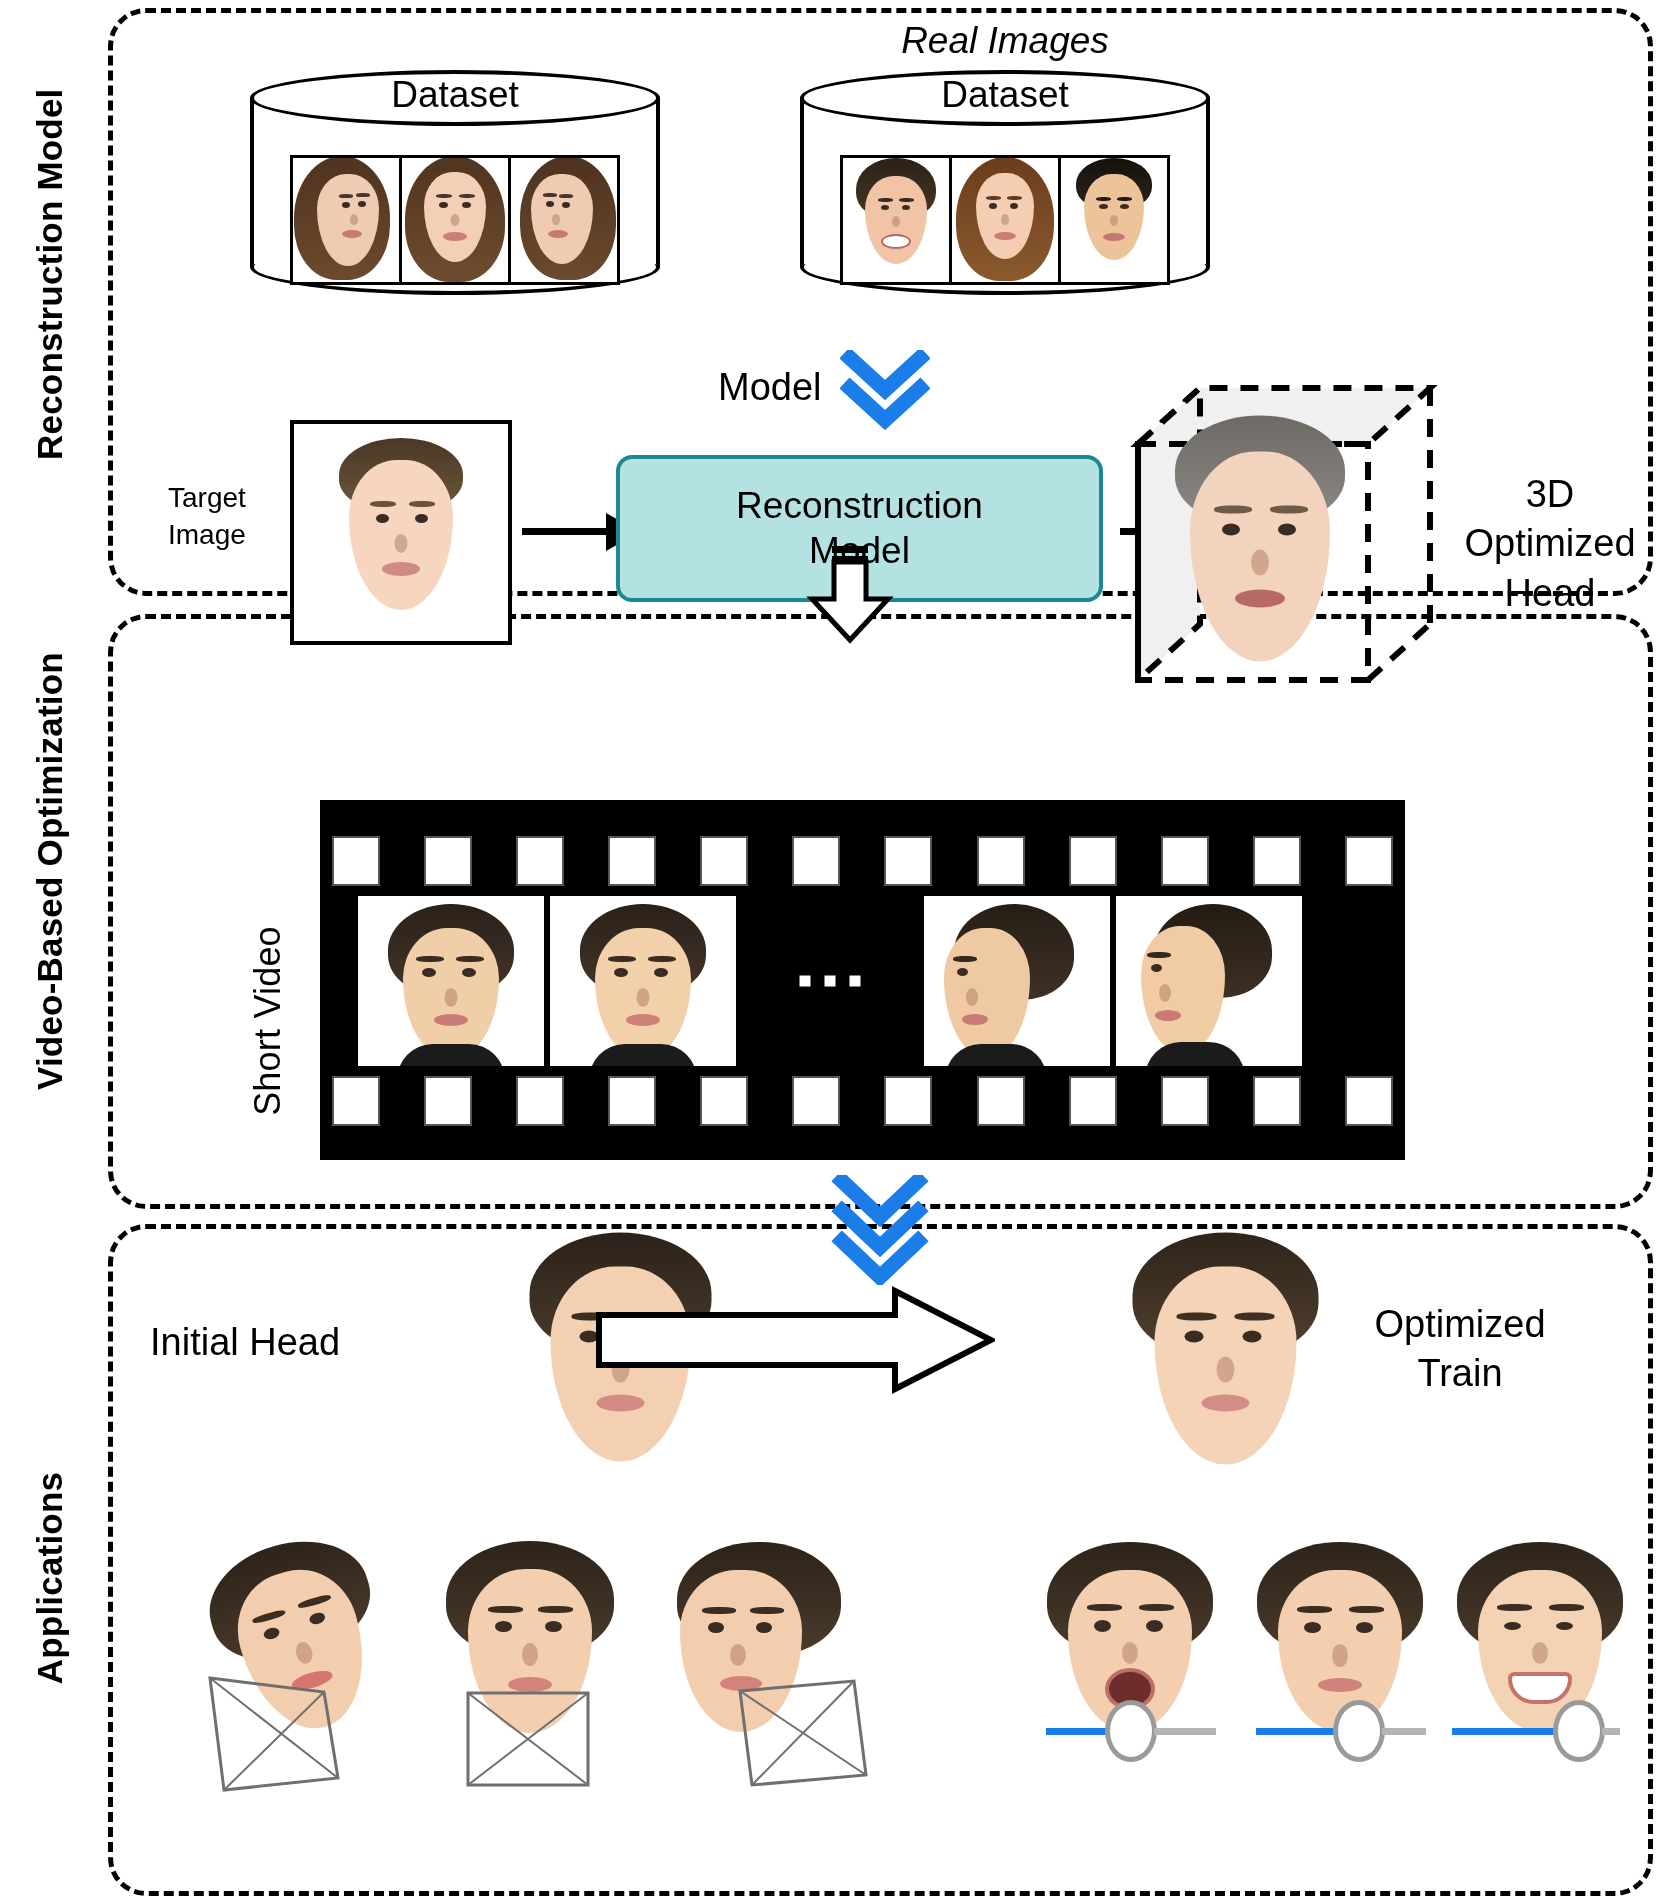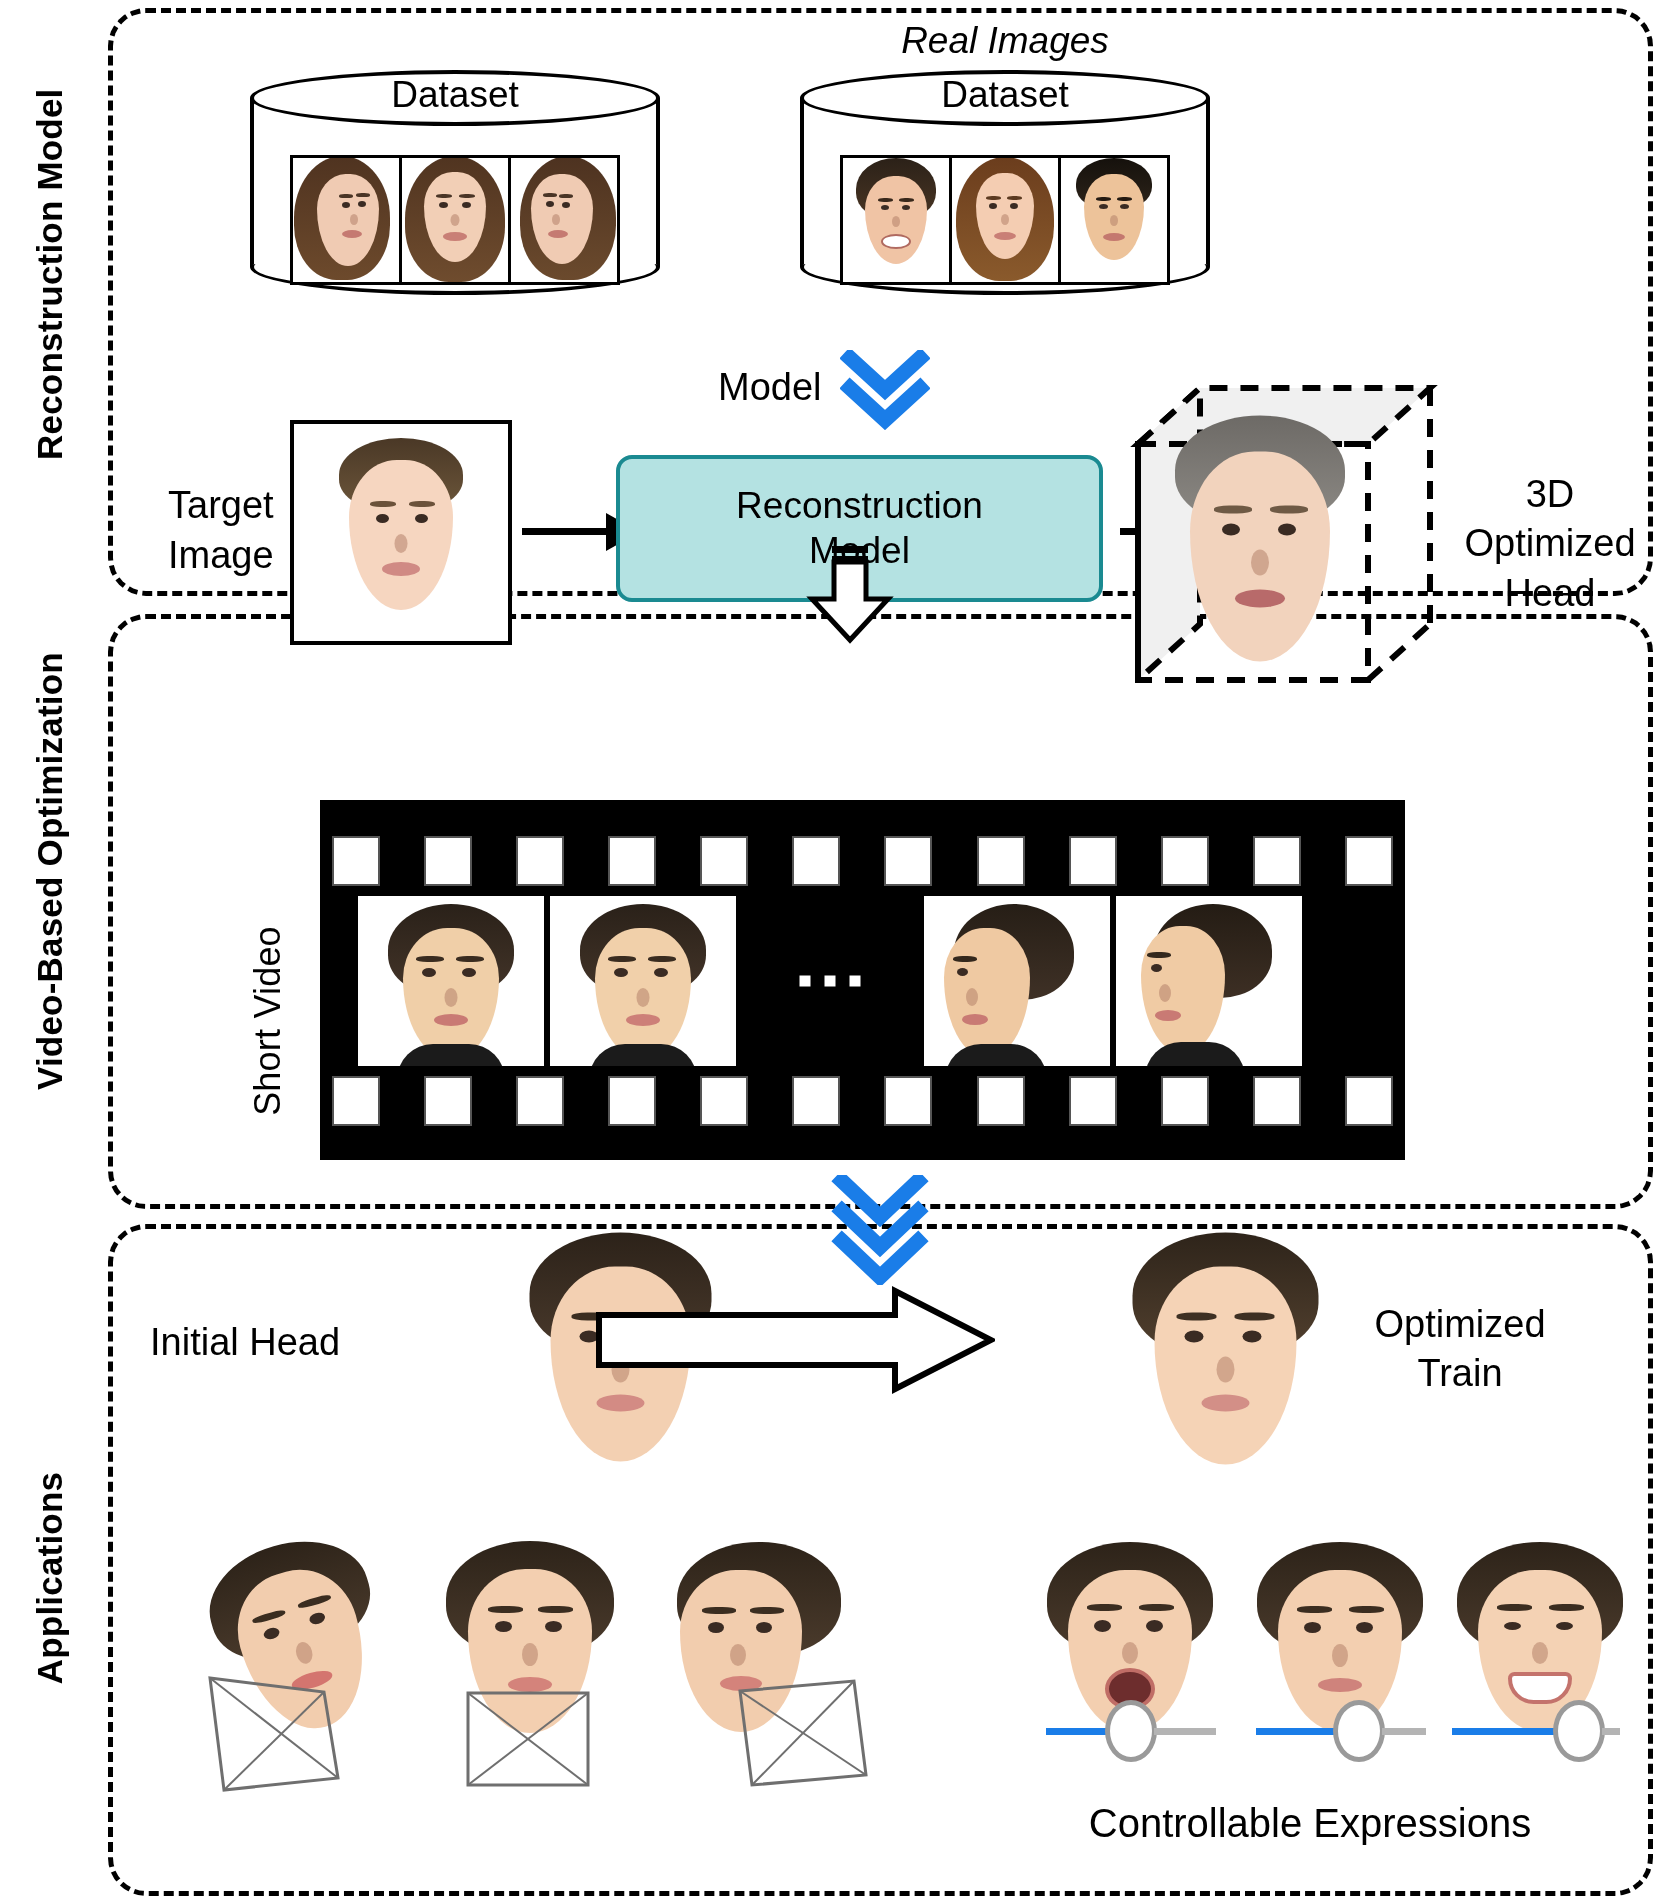--- a/index.html
+++ b/index.html
@@ -198,21 +198,21 @@
   </div>
 
   <div class="txt" style="left:718px;top:365px;font-size:38px;">Model</div>
   <div class="chev" style="left:840px;top:350px;">
     <svg width="90" height="80" viewBox="0 0 90 80">
       <polyline points="10,8 45,40 80,8" fill="none" stroke="#1a7de8" stroke-width="15" stroke-linecap="square"></polyline>
       <polyline points="10,38 45,70 80,38" fill="none" stroke="#1a7de8" stroke-width="15" stroke-linecap="square"></polyline>
     </svg>
   </div>
 
-  <div class="txt" style="left:168px;top:480px;font-size:38px;line-height:1.32;">Target
+  <div class="txt" style="left:168px;top:480px;font-size:28px;line-height:1.32;">Target
 Image</div>
   <div style="position:absolute;left:290px;top:420px;width:222px;height:225px;border:4px solid #000;background:#fff;box-sizing:border-box;">
     <div class="face" style="width:150px;height:190px;">
       <div class="f-hair" style="width:124px;height:74px;background:linear-gradient(180deg,#4a3826,#6d573b);"></div>
       <div class="f-skin" style="width:104px;height:150px;top:22px;background:#f6d6c0;"></div>
       <div class="f-eye" style="width:13px;height:9px;left:50px;top:76px;"></div>
       <div class="f-eye" style="width:13px;height:9px;left:89px;top:76px;"></div>
       <div class="f-brow" style="width:26px;height:6px;left:44px;top:63px;background:#6b523a;"></div>
       <div class="f-brow" style="width:26px;height:6px;left:83px;top:63px;background:#6b523a;"></div>
       <div class="f-nose" style="width:13px;height:19px;top:96px;"></div>
@@ -513,15 +513,14 @@
       <div class="f-nose" style="width:16px;height:22px;top:100px;"></div>
       <div class="f-mouth" style="width:56px;height:24px;top:130px;background:#fff;border:4px solid #c4736c;border-radius:10px 10px 40px 40px;"></div>
     </div>
   </div>
   <div class="slider" style="left:1452px;top:1700px;width:180px;">
     <div class="sl-fill" style="width:104px;"></div>
     <div class="sl-knob"></div>
     <div class="sl-rest" style="width:18px;"></div>
   </div>
 
-  <div class="txt txt-c" style="left:960px;top:1800px;width:700px;font-size:40px;">Controllable Expressions</div>
 
 </div>
 
 </body></html>

